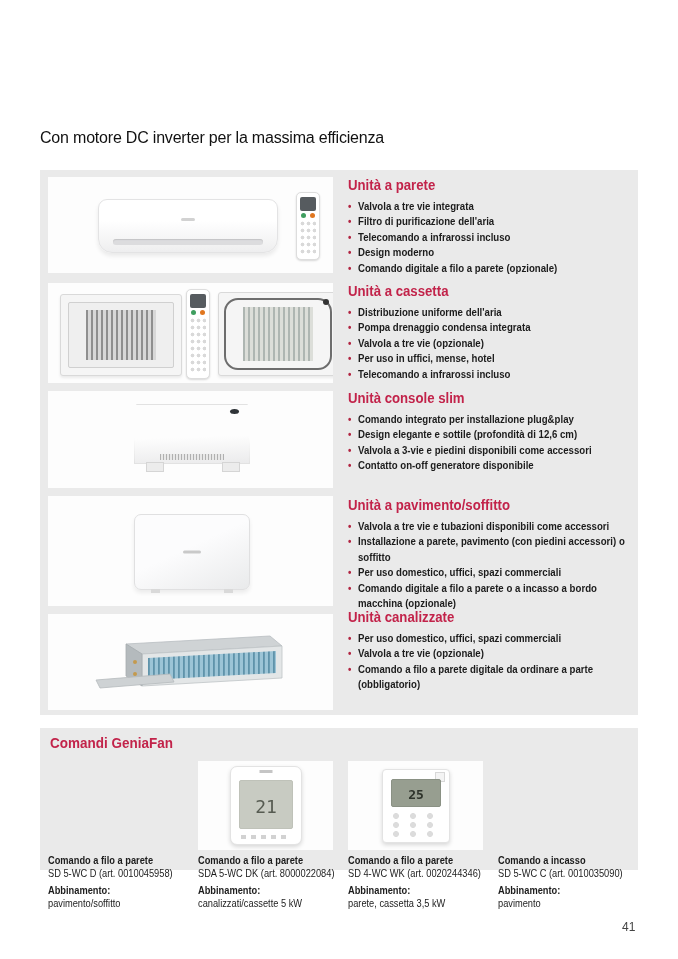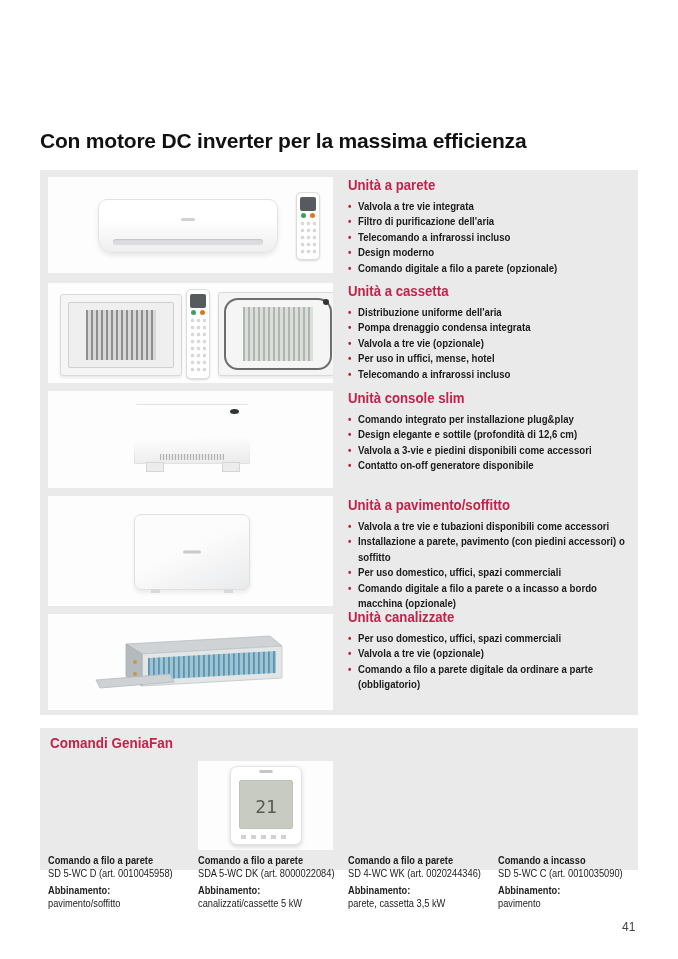--- a/index.html
+++ b/index.html
@@ -1,21 +1,21 @@
 <!DOCTYPE html>
 <html><head>
 <meta charset="utf-8">
 <style>
   html,body{margin:0;padding:0;}
   body{
     width:678px;height:959px;position:relative;background:#ffffff;
     font-family:"Liberation Sans", sans-serif;color:#1c1c1c;overflow:hidden;
   }
   .title{
-    position:absolute;left:40px;top:129px;font-size:21px;font-weight:700;
+    position:absolute;left:40px;top:129px;font-size:16px;font-weight:400;
     color:#111;letter-spacing:-0.2px;
   }
   
   .main-panel{position:absolute;left:40px;top:170px;width:598px;height:545px;background:#eaeaea;}
   .img-box{position:absolute;left:8px;width:285px;background:#fdfdfd;overflow:hidden;}
   .ib1{top:7px;height:96px}
   .ib2{top:113px;height:100px}
   .ib3{top:221px;height:97px}
   .ib4{top:326px;height:110px}
   .ib5{top:444px;height:96px}
@@ -313,20 +313,29 @@
     <div class="ctrl-box cb2">
       <div class="tstat t2">
         <span class="logo"></span>
         <div class="lcd">
           <span class="val">21</span>
         </div>
         <span class="btns"></span>
       </div>
     </div>
 
+    <div class="ctrl-box cb3">
+      <div class="tstat t3">
+        <span class="corner"></span>
+        <div class="lcd">
+          <span class="val">25</span>
+        </div>
+        <span class="pad"></span>
+      </div>
+    </div>
 
 
     <div class="caption cap1">
       <div class="c-title">Comando a filo a parete</div>
       <div class="c-model">SD 5-WC D (art. 0010045958)</div>
       <div class="c-abb">Abbinamento:</div>
       <div class="c-val">pavimento/soffitto</div>
     </div>
 
     <div class="caption cap2">

